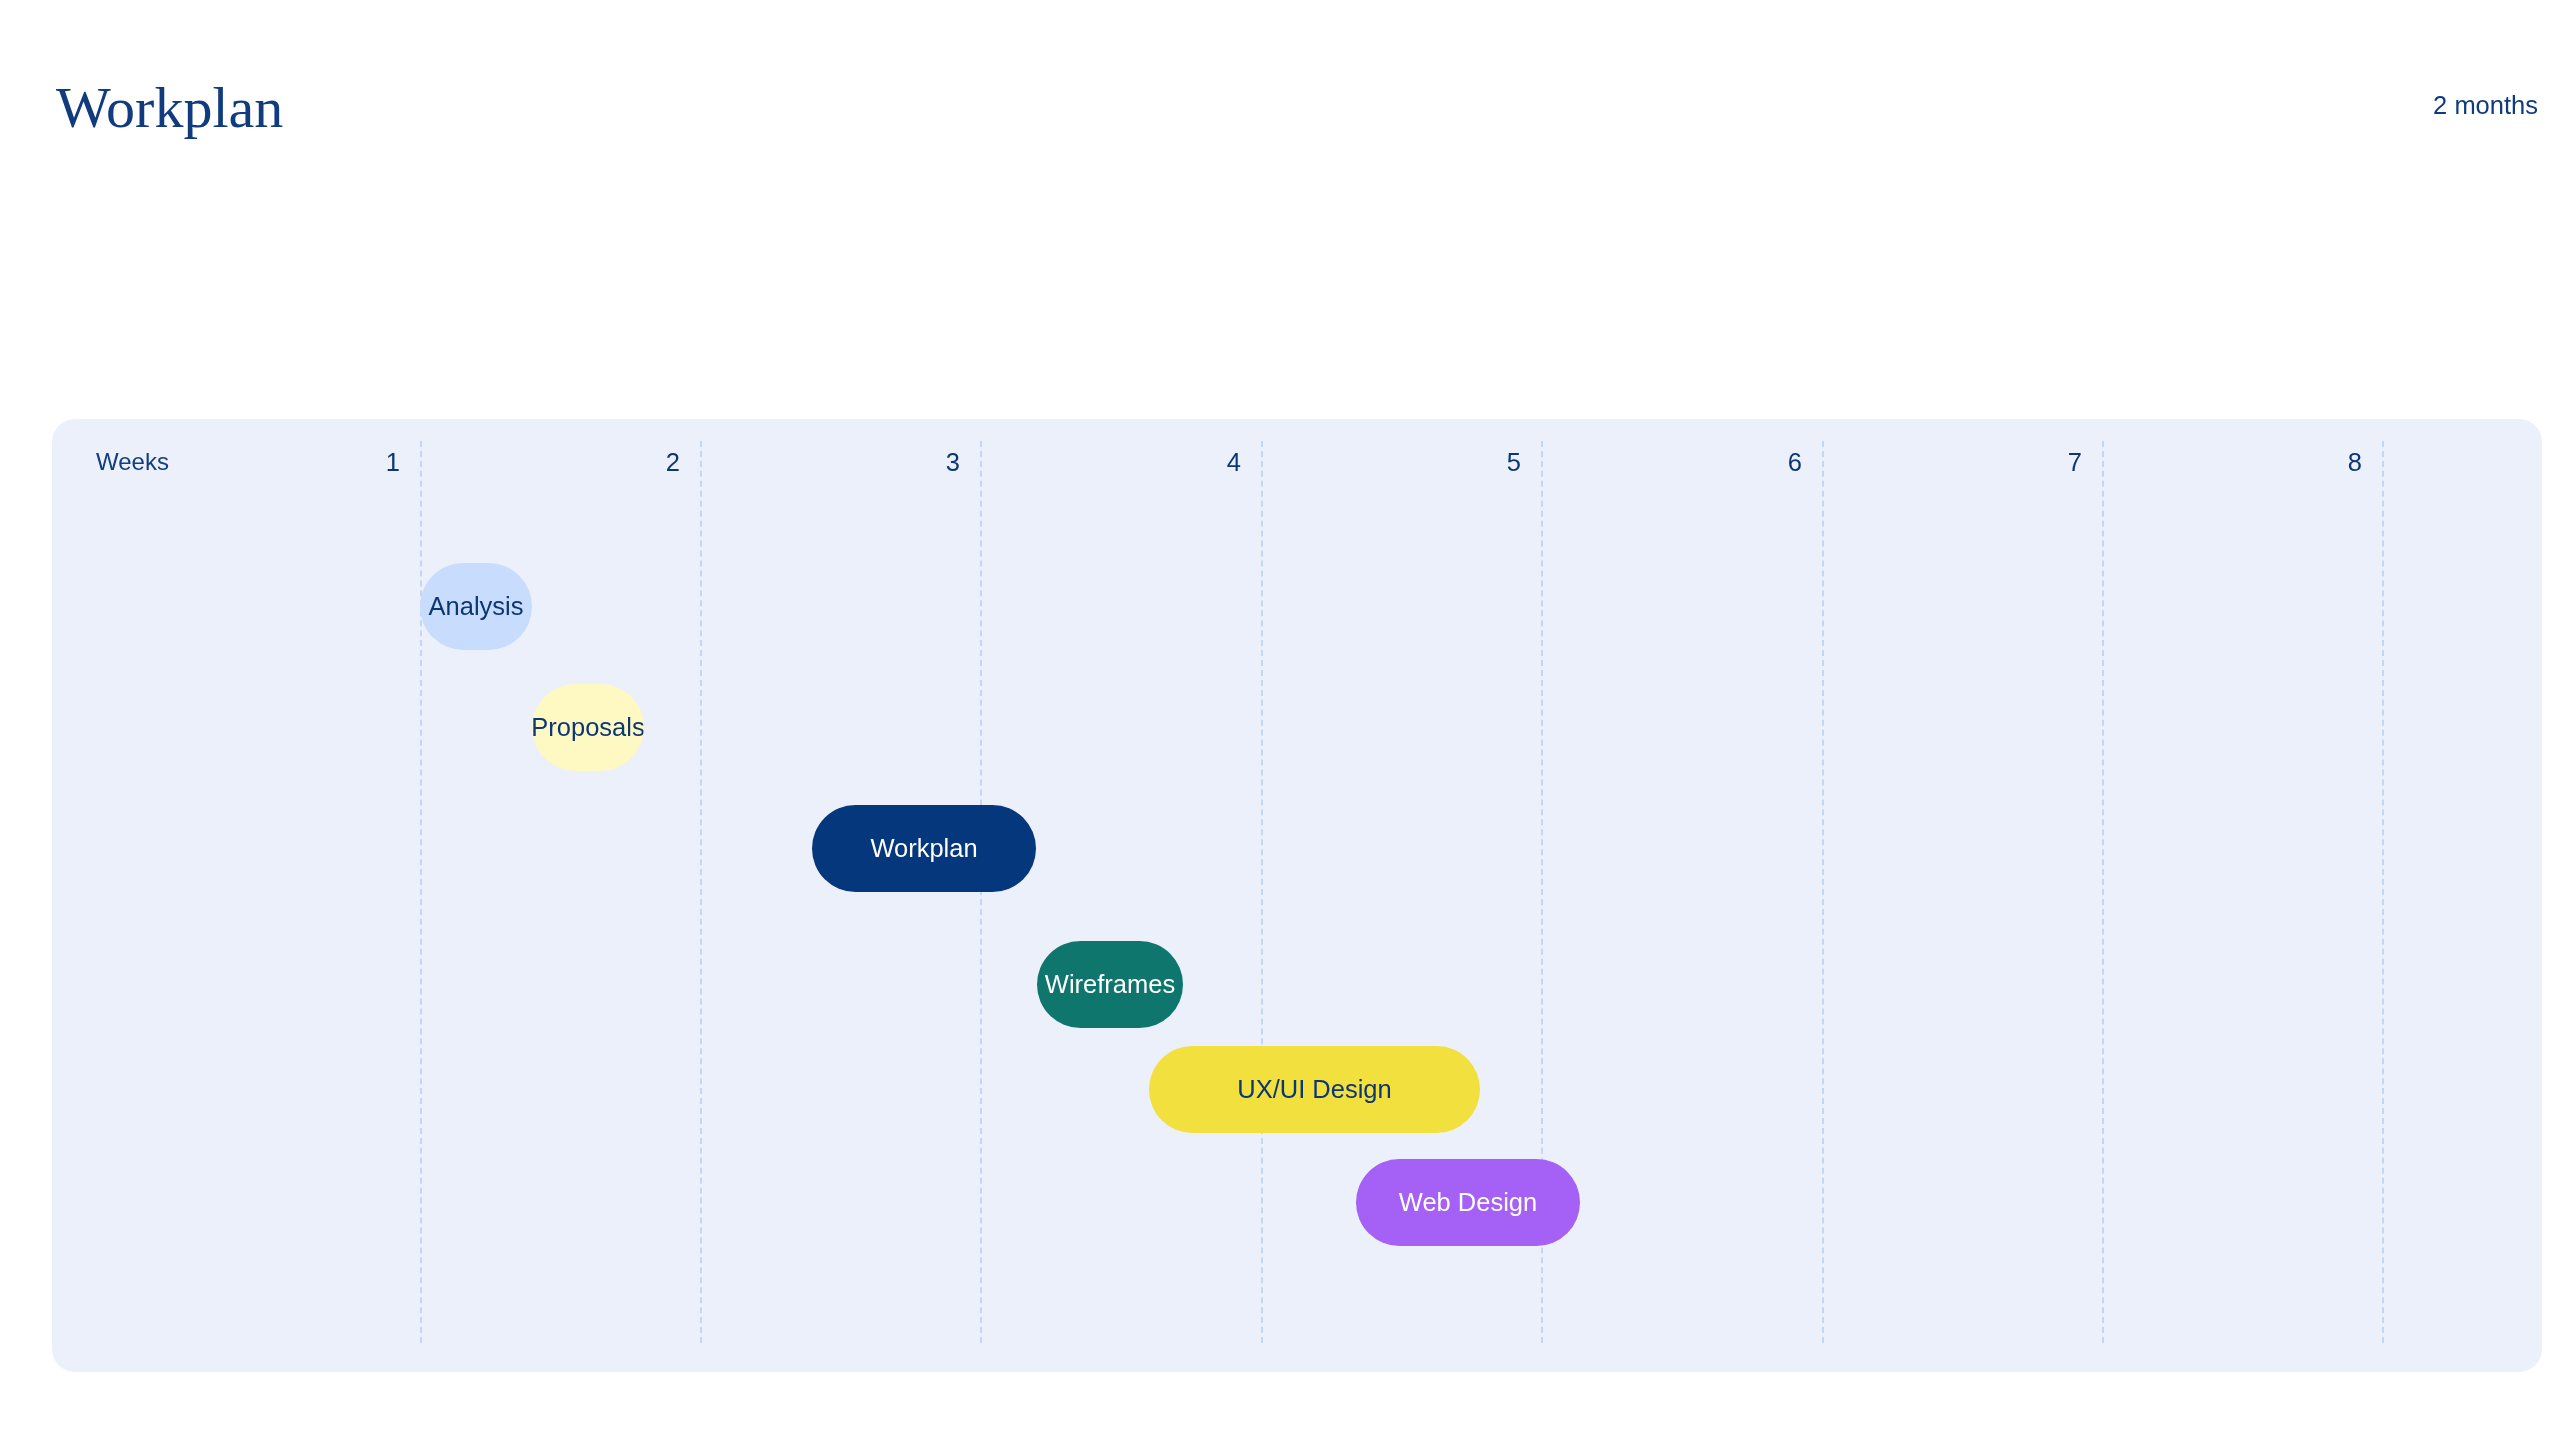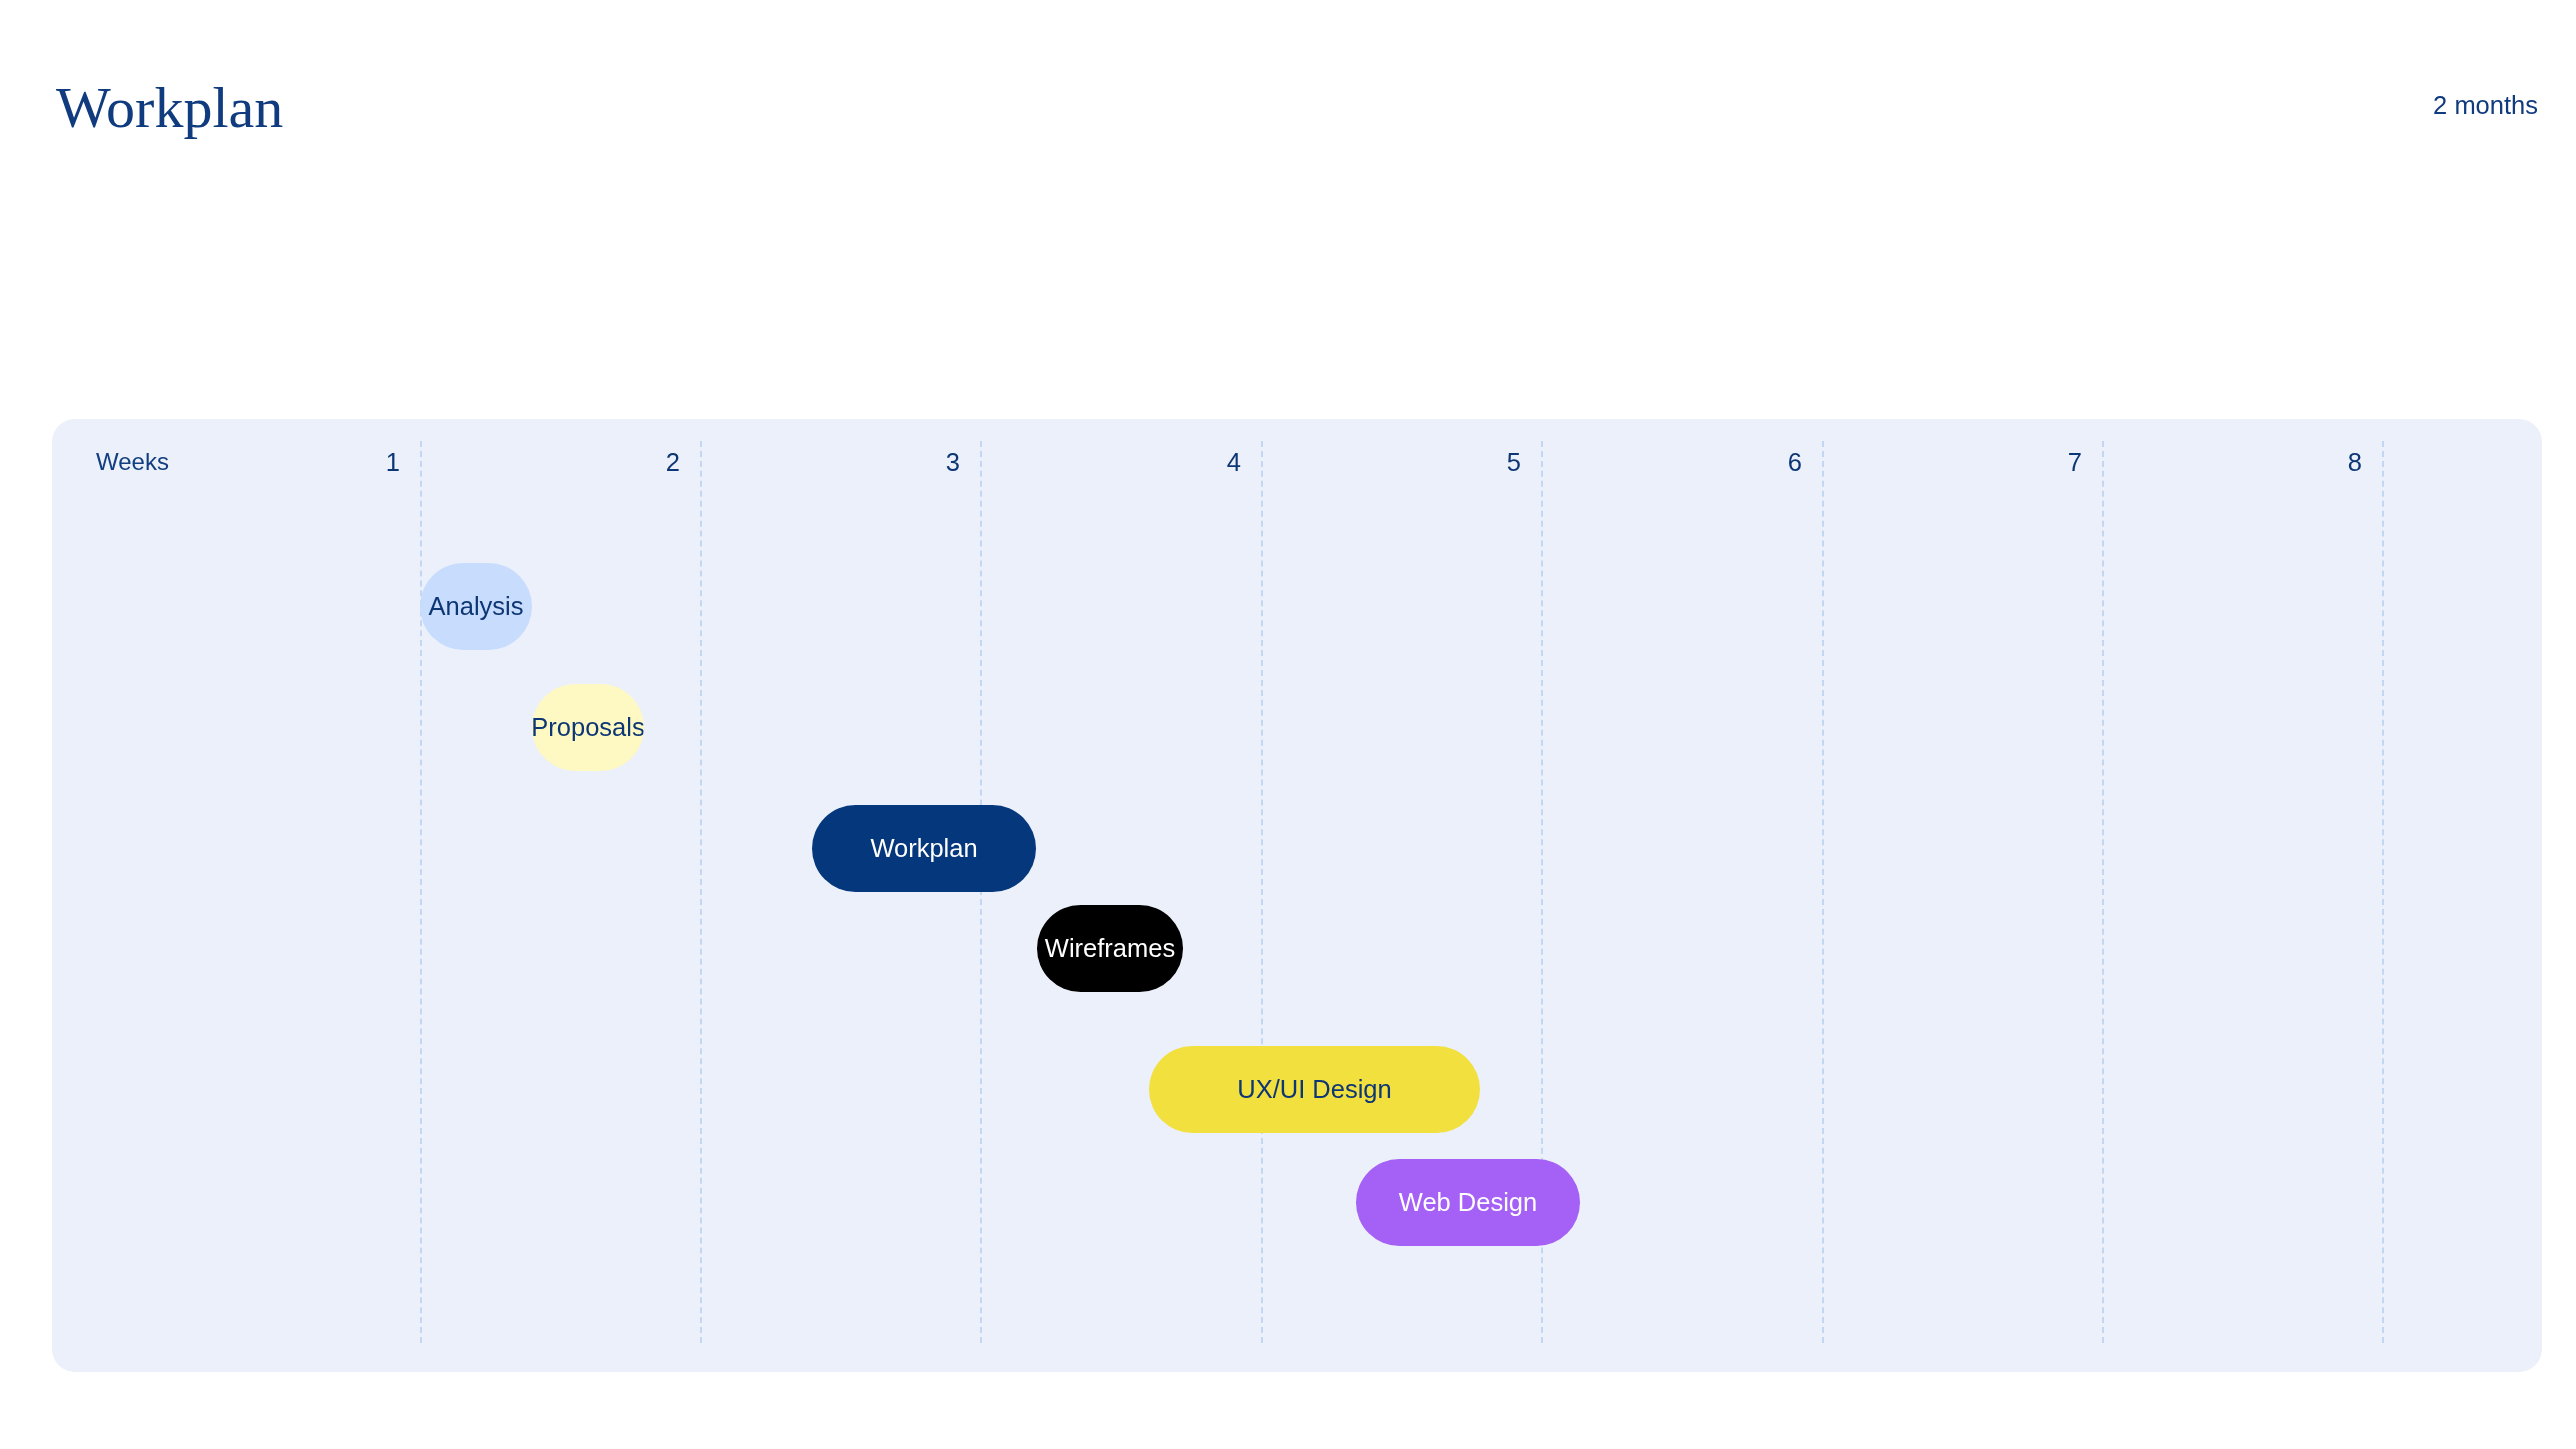--- a/index.html
+++ b/index.html
@@ -167,21 +167,21 @@
     <div class="bars-layer" id="bars-layer">
         <div class="task-bar" style="left: 368px; width: 112px; top: 144px; background: rgb(200, 220, 253); color: rgb(13, 54, 116);">
           <span class="task-label">Analysis</span>
         </div>
         <div class="task-bar" style="left: 480px; width: 112px; top: 265px; background: #fef9c3; color: rgb(13, 54, 116);">
           <span class="task-label">Proposals</span>
         </div>
         <div class="task-bar" style="left: 760px; width: 224px; top: 386px; background: rgb(5, 55, 124); color: rgb(255, 255, 255);">
           <span class="task-label">Workplan</span>
         </div>
-        <div class="task-bar" style="left: 985px; width: 146px; top: 486px; background: #000000; color: rgb(255, 255, 255);">
+        <div class="task-bar" style="left: 985px; width: 146px; top: 522px; background: #0f766e; color: rgb(255, 255, 255);">
           <span class="task-label">Wireframes</span>
         </div>
         <div class="task-bar" style="left: 1097px; width: 331px; top: 627px; background: rgb(242, 224, 63); color: rgb(13, 54, 116);">
           <span class="task-label">UX/UI Design</span>
         </div>
         <div class="task-bar" style="left: 1304px; width: 224px; top: 740px; background: rgb(165, 96, 245); color: rgb(255, 255, 255);">
           <span class="task-label">Web Design</span>
         </div>
       </div>
 

